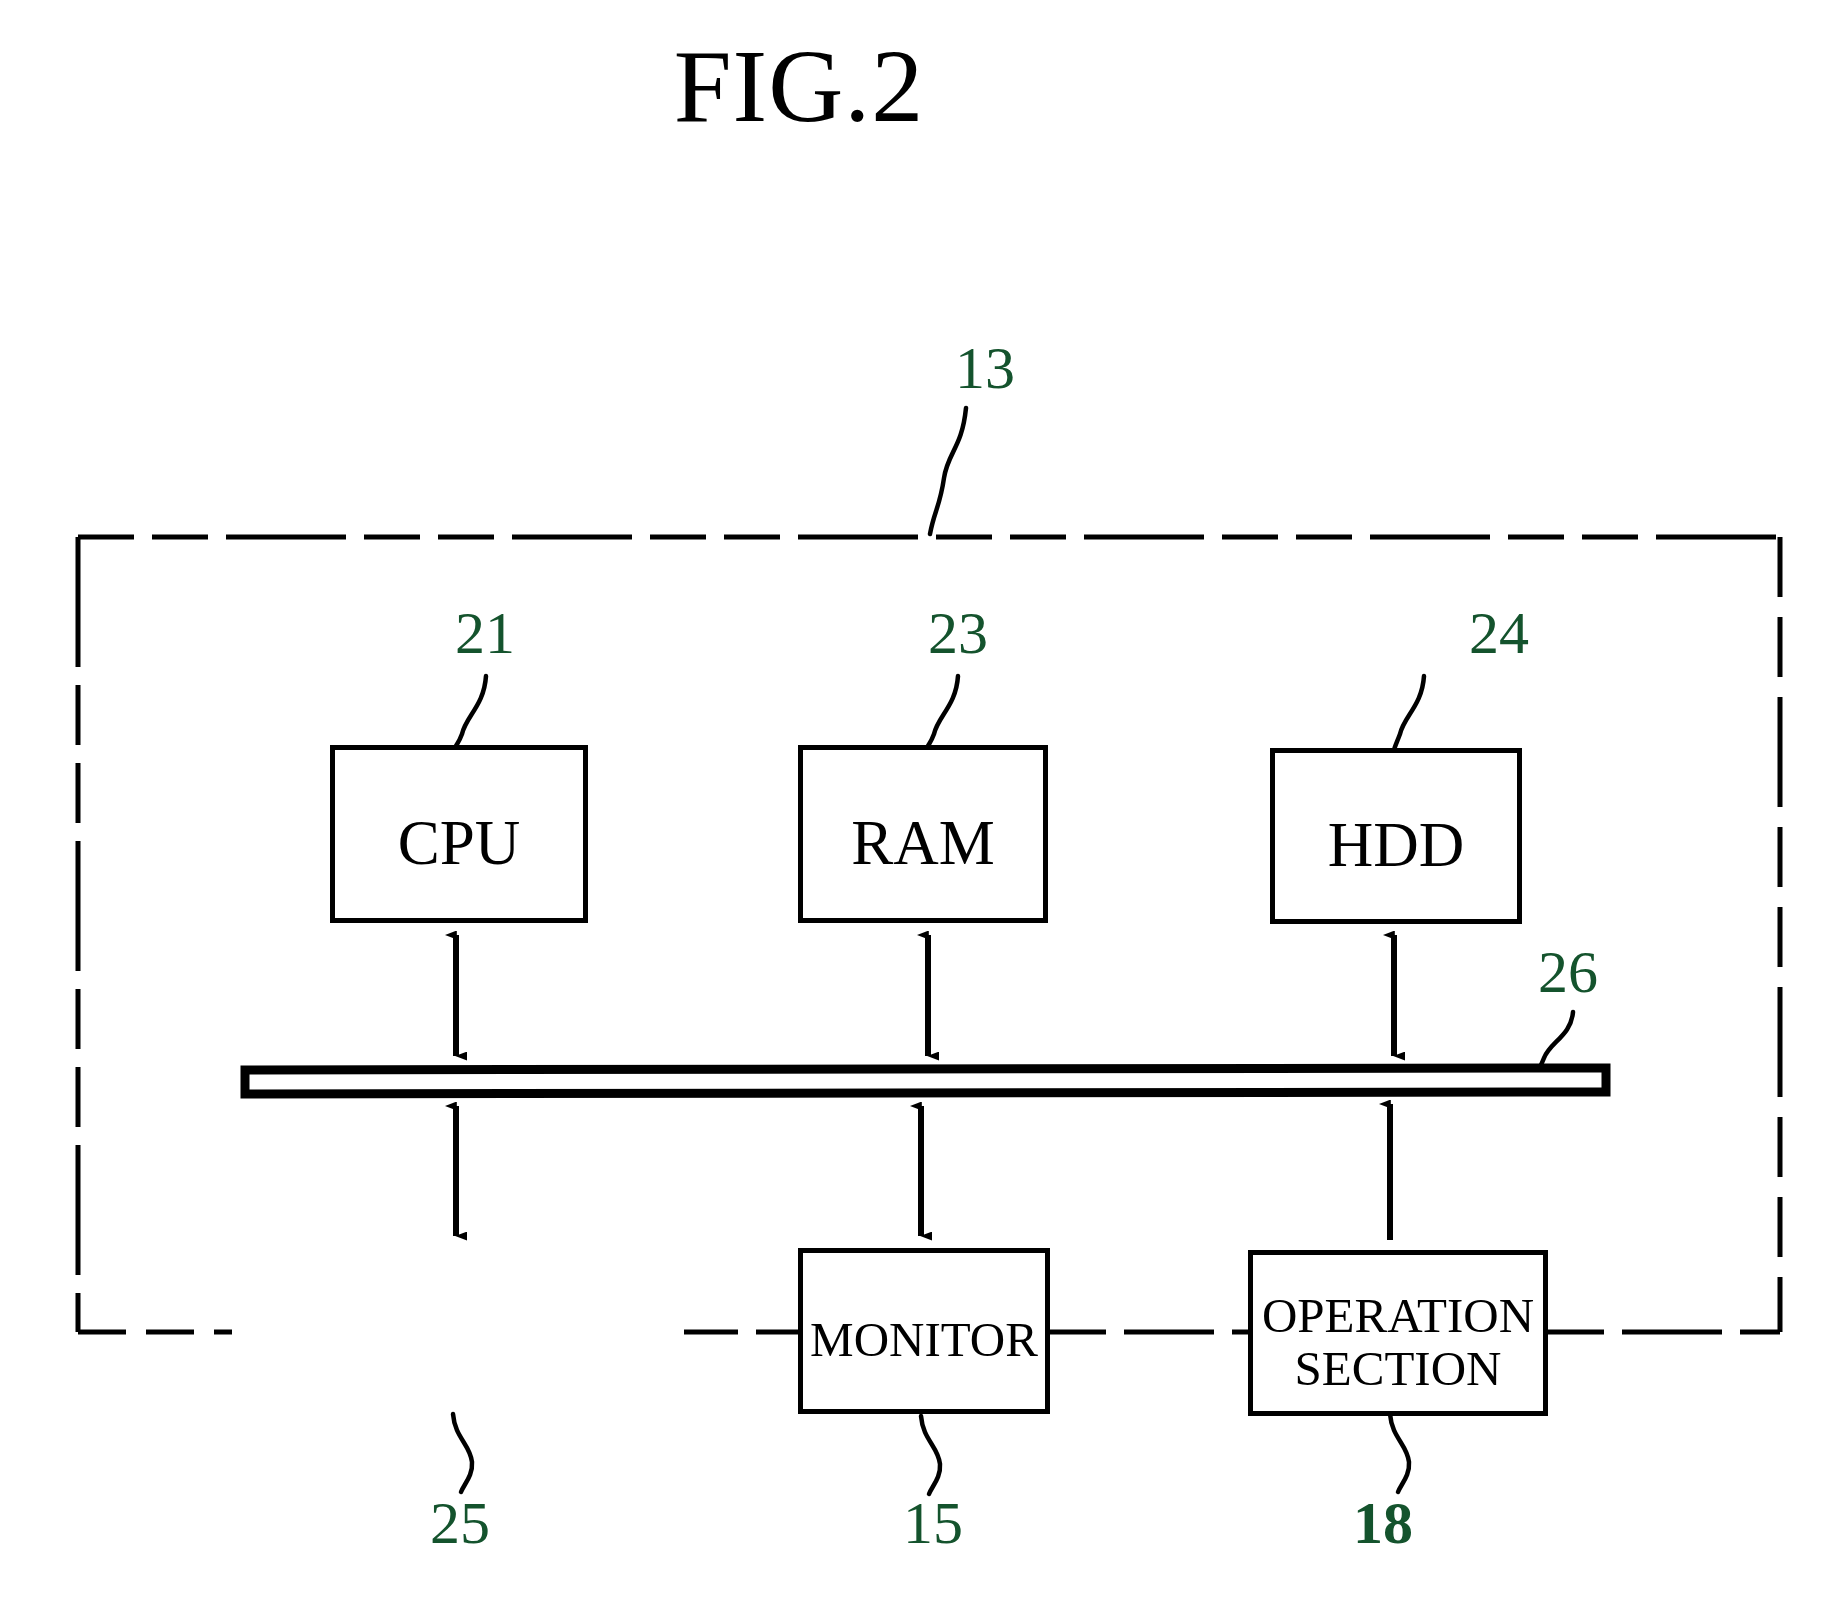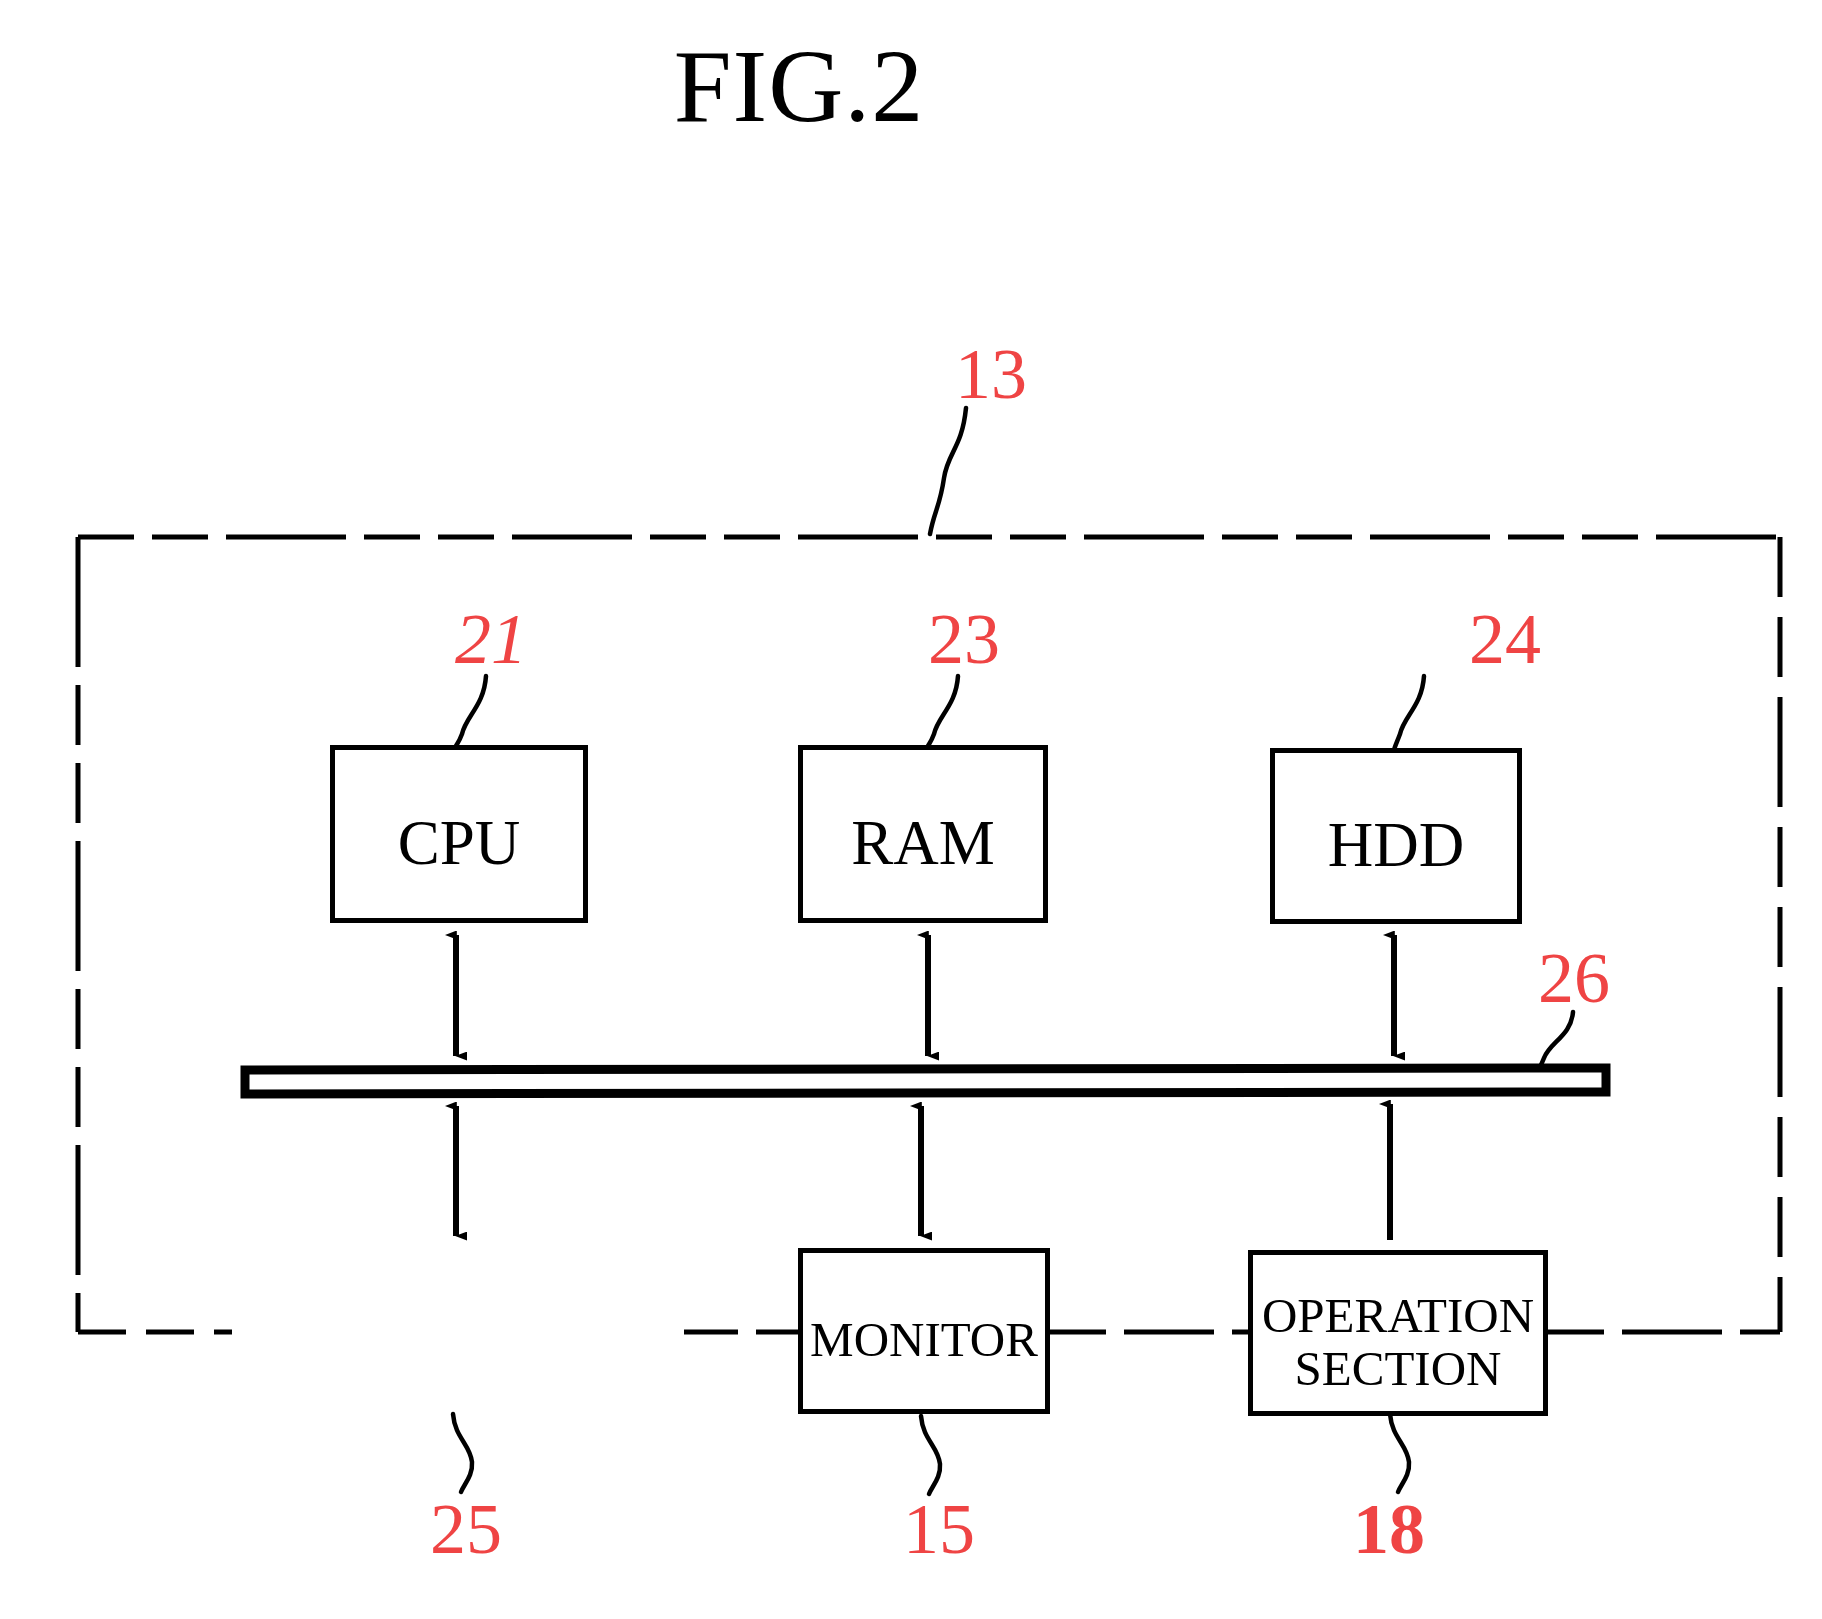--- a/index.html
+++ b/index.html
@@ -59,27 +59,27 @@
   #box-cpu   { left: 330px;  top: 745px;  width: 258px; height: 178px; font-size: 63px; }
   #box-ram   { left: 798px;  top: 745px;  width: 250px; height: 178px; font-size: 63px; }
   #box-hdd   { left: 1270px; top: 748px;  width: 252px; height: 176px; font-size: 63px; }
   #box-comm  { left: 232px;  top: 1248px; width: 452px; height: 166px; font-size: 49px; }
   #box-mon   { left: 798px;  top: 1248px; width: 252px; height: 166px; font-size: 49px; }
   #box-oper  { left: 1248px; top: 1250px; width: 300px; height: 166px; font-size: 49px; }
 
   .ref-num {
     position: absolute;
     font-family: "Liberation Serif", "DejaVu Serif", serif;
-    font-size: 72px;
+    font-size: 60px;
     line-height: 1.0;
-    color: #ef4444;
+    color: #14532d;
     white-space: nowrap;
   }
   #ref-13 { left: 955px;  top: 338px;  }
-  #ref-21 { left: 455px;  top: 603px; font-style: italic;  }
+  #ref-21 { left: 455px;  top: 603px;  }
   #ref-23 { left: 928px;  top: 603px;  }
   #ref-24 { left: 1469px; top: 603px;  }
   #ref-22 { left: 1538px; top: 942px;  }
   #ref-25 { left: 430px;  top: 1493px; }
   #ref-15 { left: 903px;  top: 1493px; }
   #ref-18 { left: 1353px; top: 1493px; font-weight: bold; }
 </style>
 </head>
 <body>
 

